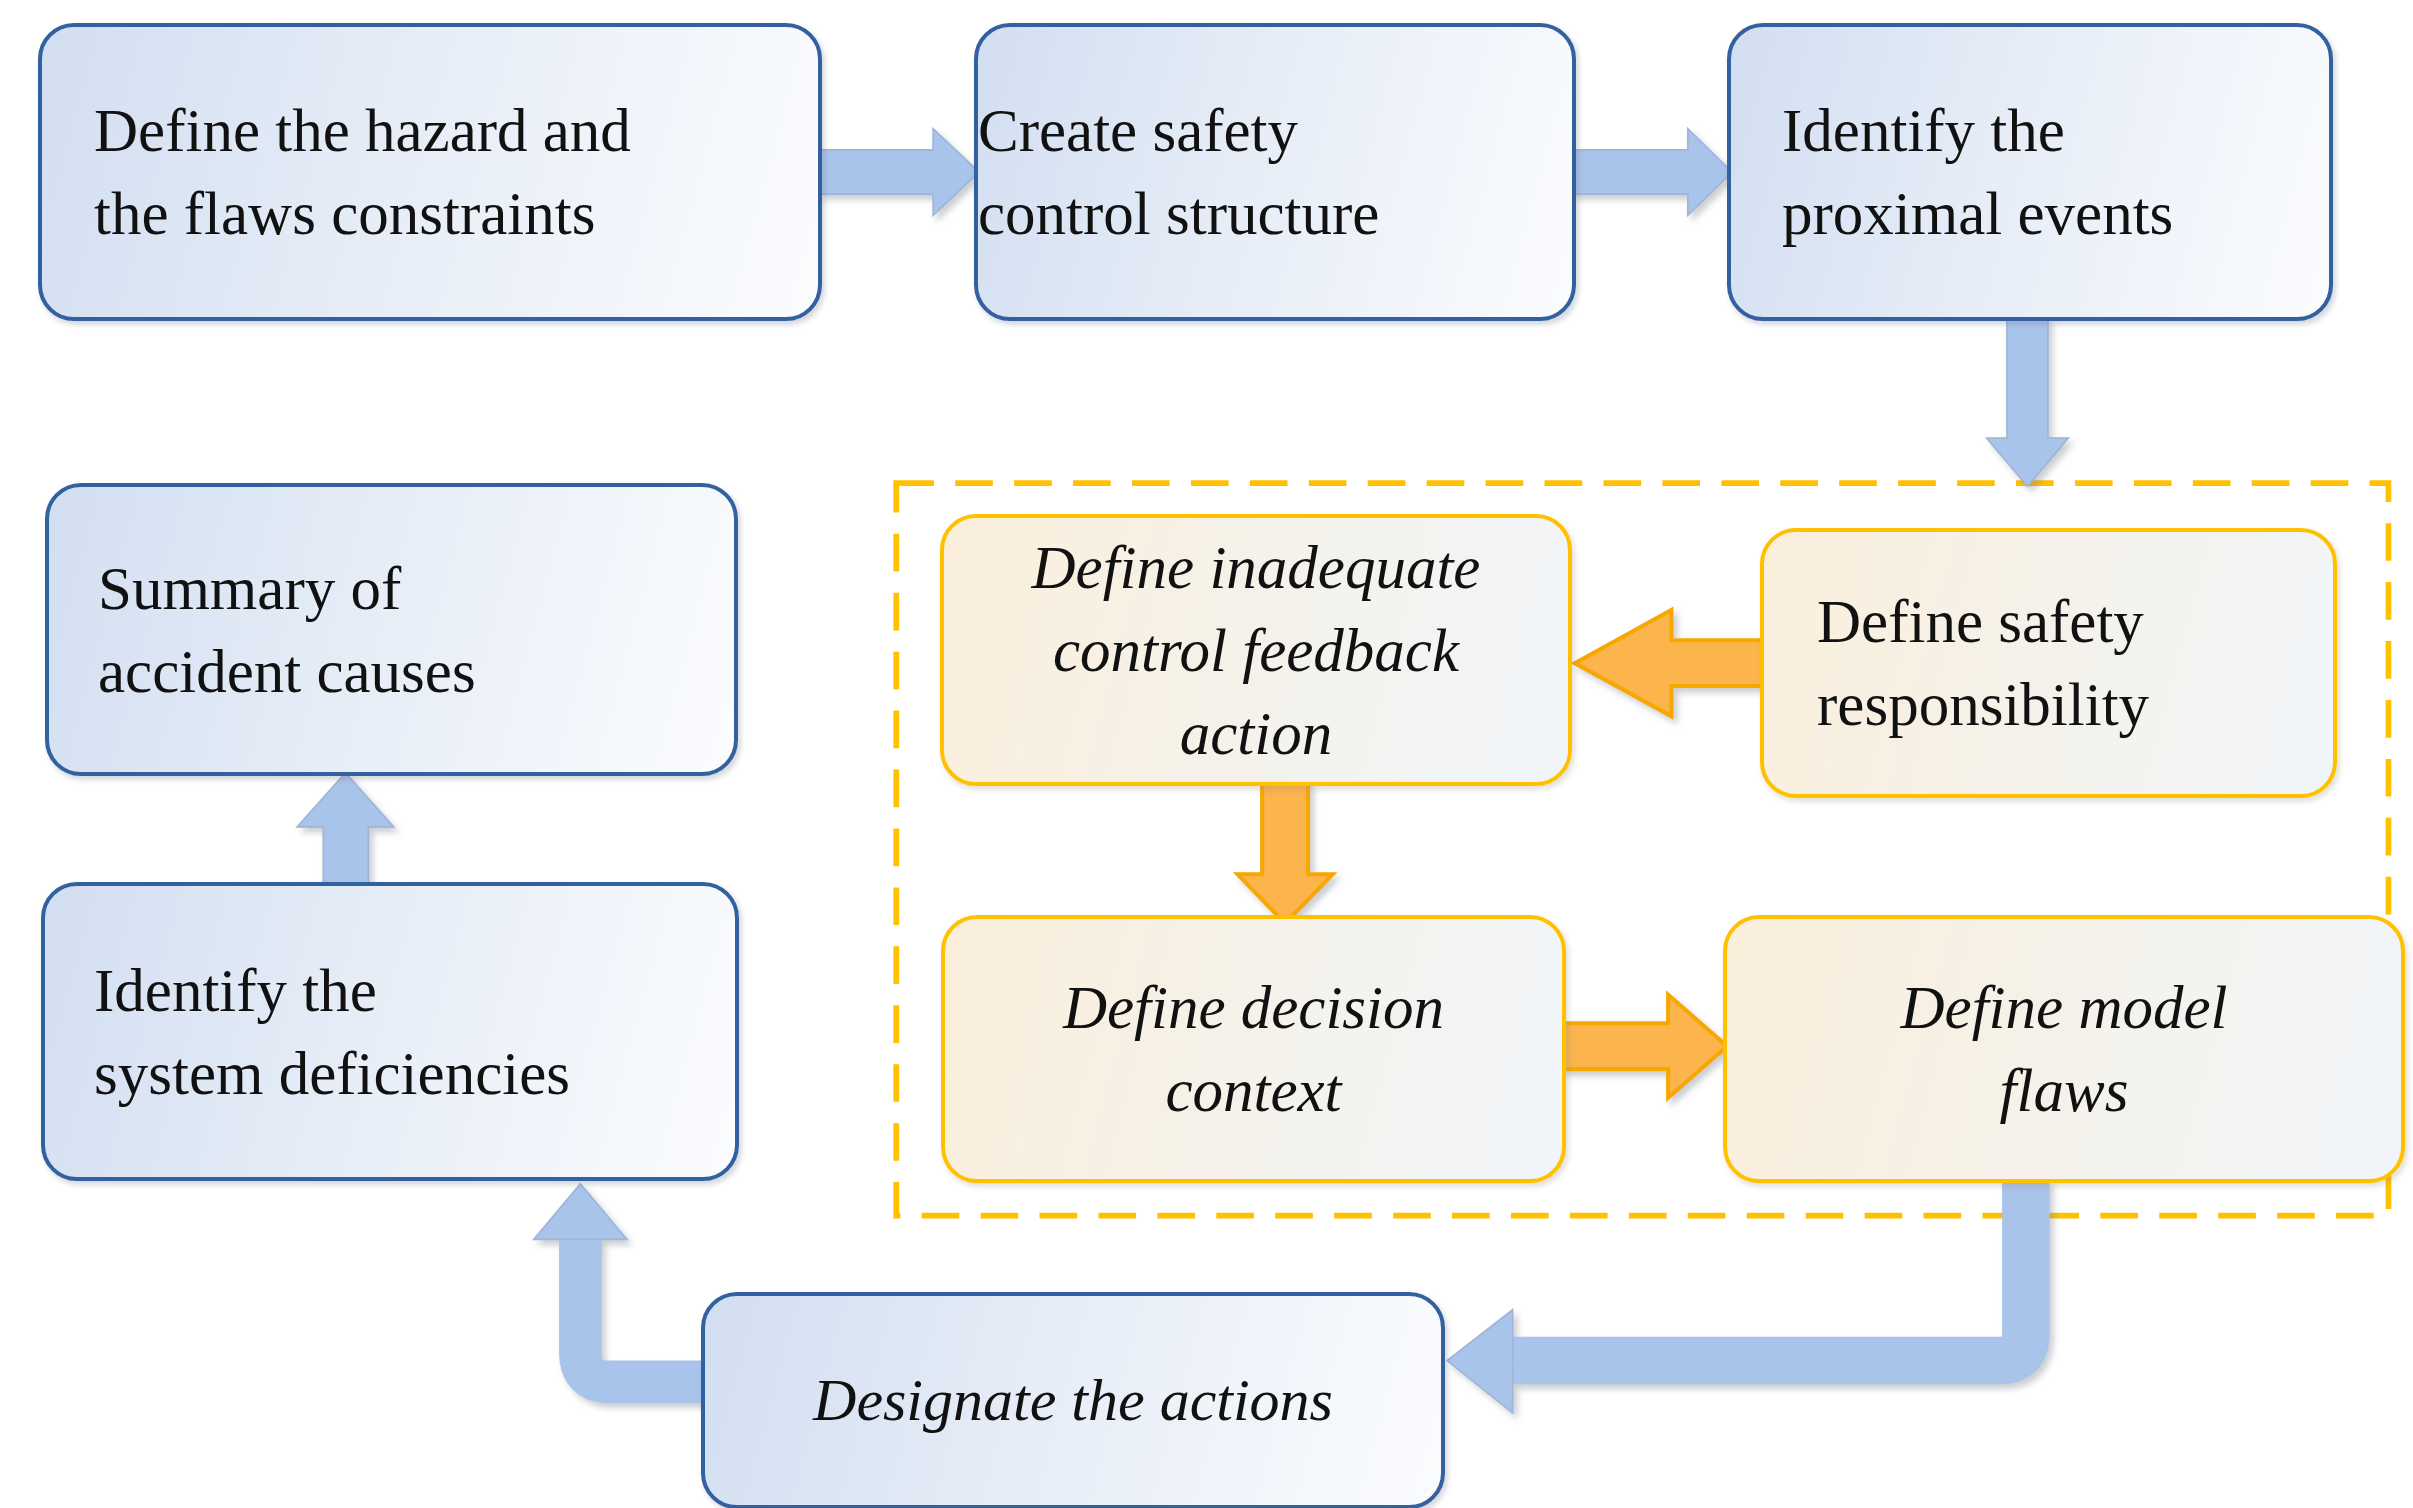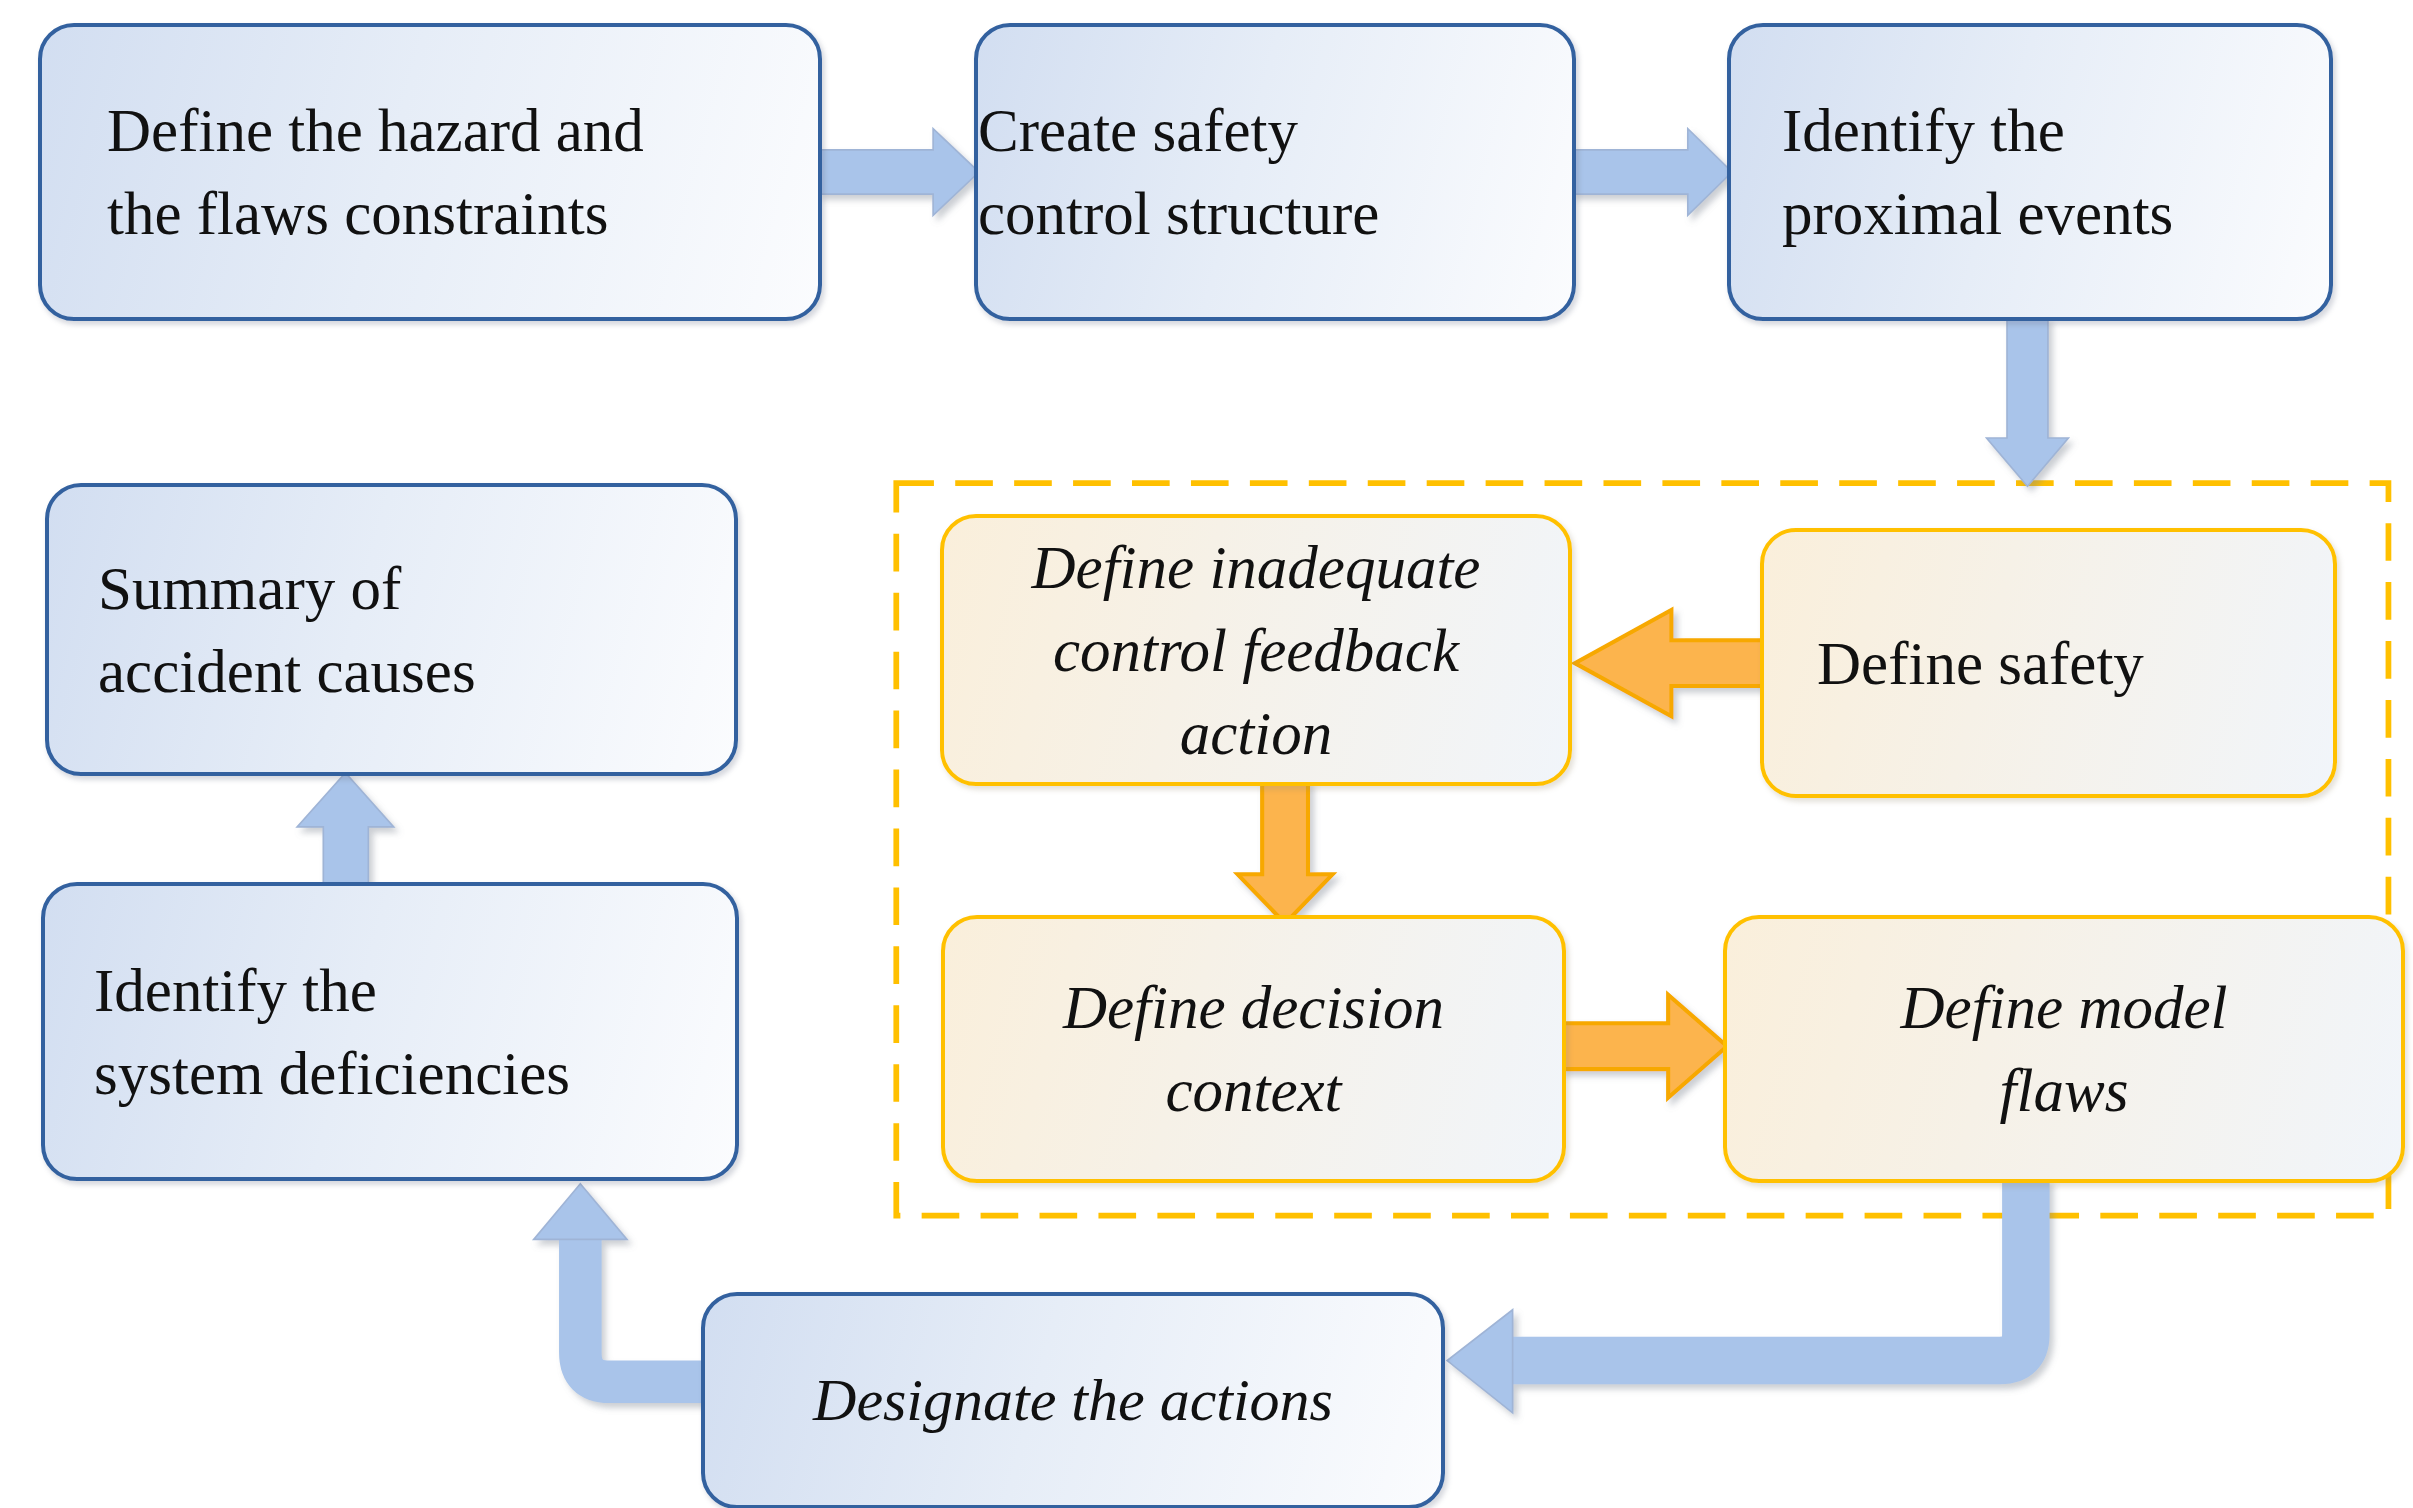--- a/index.html
+++ b/index.html
@@ -56,21 +56,21 @@
 
       <path d="M 2475 1440 L 2475 1630 Q 2475 1662 2443 1662 L 1846 1662" fill="none" stroke="#A9C4EA" stroke-width="58"></path>
       <polygon points="1848,1600 1848,1726 1768,1662" fill="#A9C4EA" stroke="#9FB4D6" stroke-width="2"></polygon>
 
       <polygon points="2156,782 2042,782 2042,745 1924,810 2042,875 2042,838 2156,838" fill="#FCB44D" stroke="#F7A800" stroke-width="5"></polygon>
       <polygon points="1542,954 1598,954 1598,1068 1628,1068 1570,1128 1512,1068 1542,1068" fill="#FCB44D" stroke="#F7A800" stroke-width="5"></polygon>
       <polygon points="1908,1250 2038,1250 2038,1215 2110,1278 2038,1341 2038,1306 1908,1306" fill="#FCB44D" stroke="#F7A800" stroke-width="5"></polygon>
     </g>
   </svg>
 
-  <div class="node blue align-left" style="left:38px;top:23px;width:784px;height:298px;padding-left:65px">
+  <div class="node blue align-left" style="left:38px;top:23px;width:784px;height:298px;padding-left:52px">
     <span class="line">Define the hazard and</span>
     <span class="line">the flaws constraints</span>
   </div>
 
   <div class="node blue align-left" style="left:974px;top:23px;width:602px;height:298px;">
     <span class="line">Create safety</span>
     <span class="line">control structure</span>
   </div>
 
   <div class="node blue align-left" style="left:1727px;top:23px;width:606px;height:298px;padding-left:51px">
@@ -89,20 +89,21 @@
   </div>
 
   <div class="node orange align-center" style="left:940px;top:514px;width:632px;height:272px">
     <span class="line">Define inadequate</span>
     <span class="line">control feedback</span>
     <span class="line">action</span>
   </div>
 
   <div class="node orange align-left" style="left:1760px;top:528px;width:577px;height:270px;padding-left:53px">
     <span class="line">Define safety</span>
+    <span class="line">responsibility</span>
   </div>
 
   <div class="node orange align-center" style="left:941px;top:915px;width:625px;height:268px">
     <span class="line">Define decision</span>
     <span class="line">context</span>
   </div>
 
   <div class="node orange align-center" style="left:1723px;top:915px;width:682px;height:268px">
     <span class="line">Define model</span>
     <span class="line">flaws</span>

